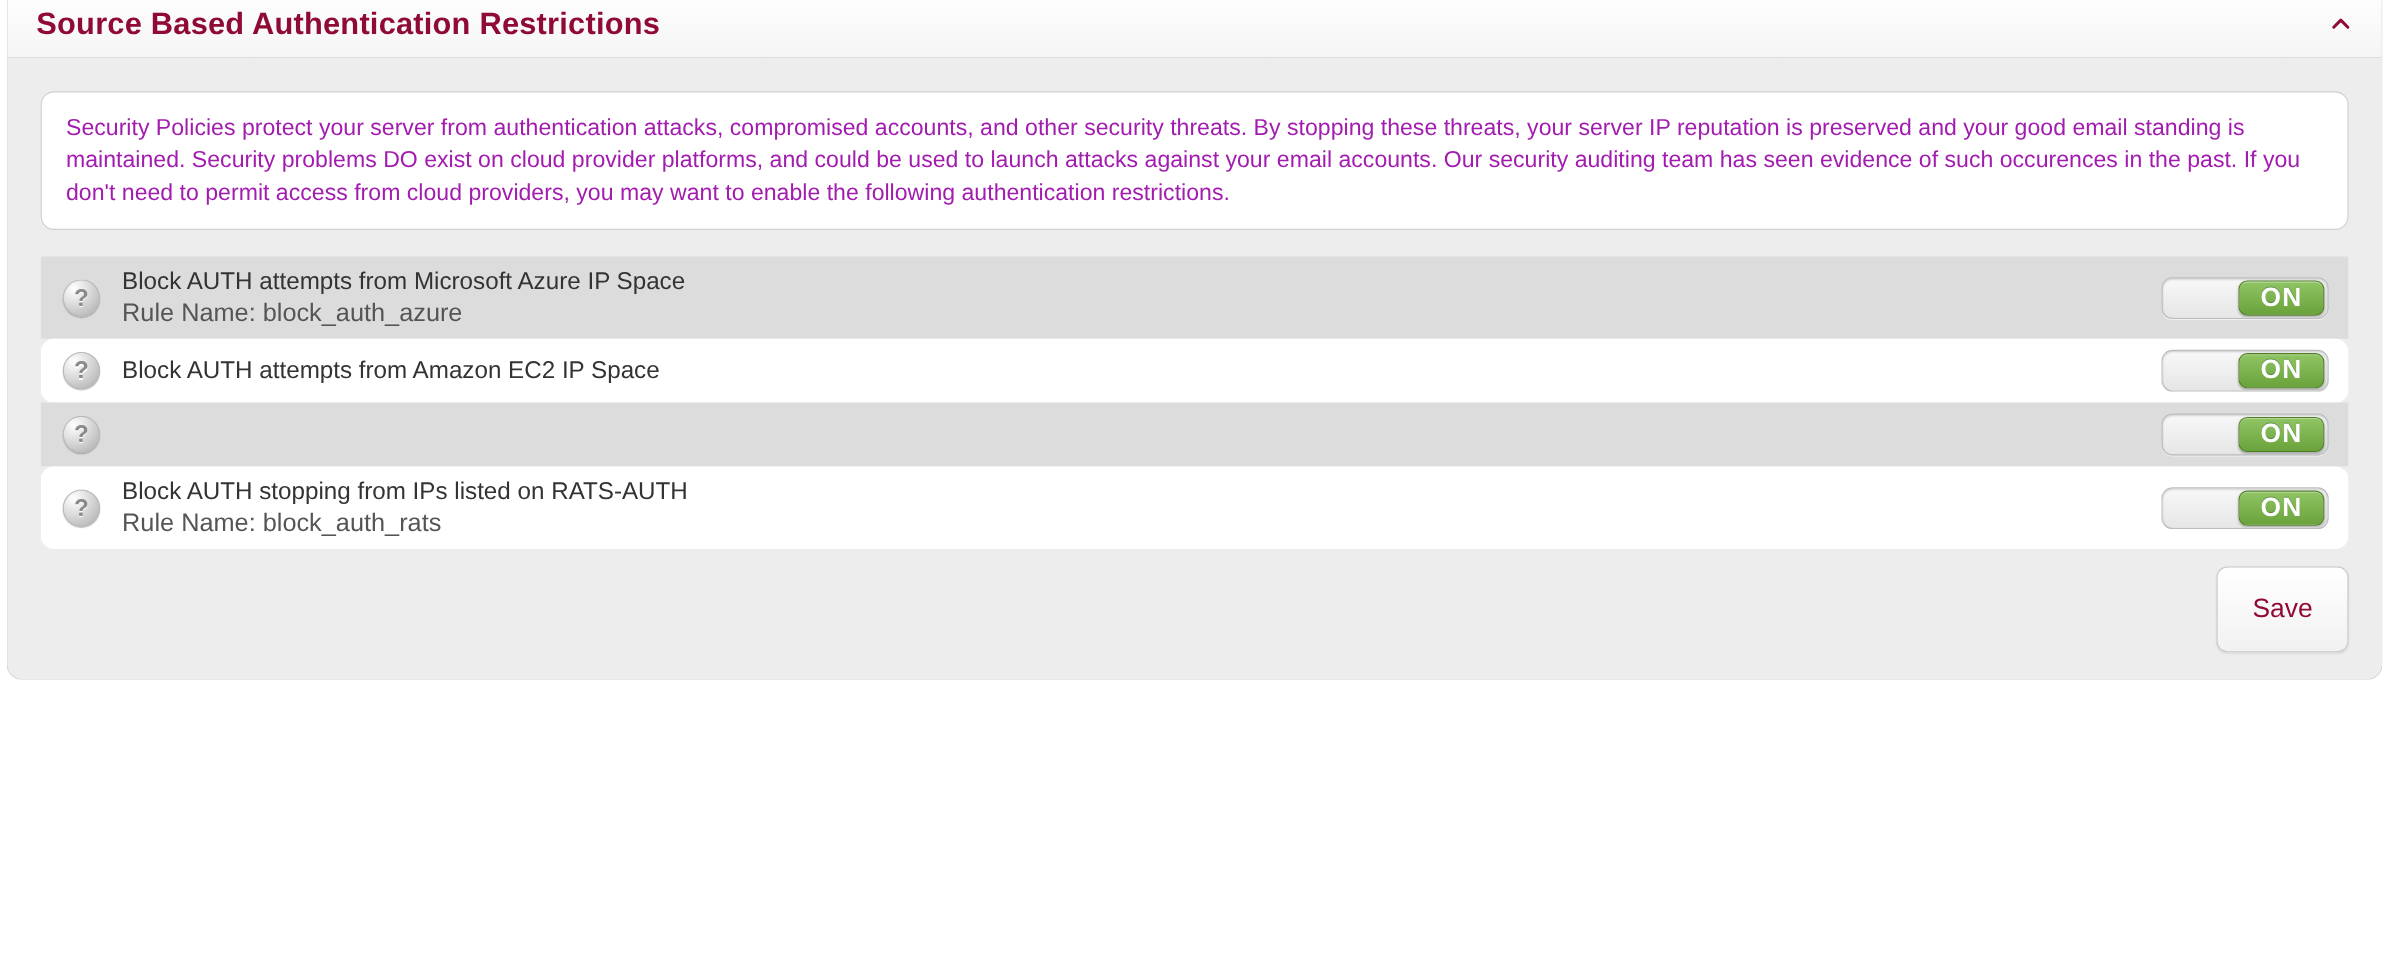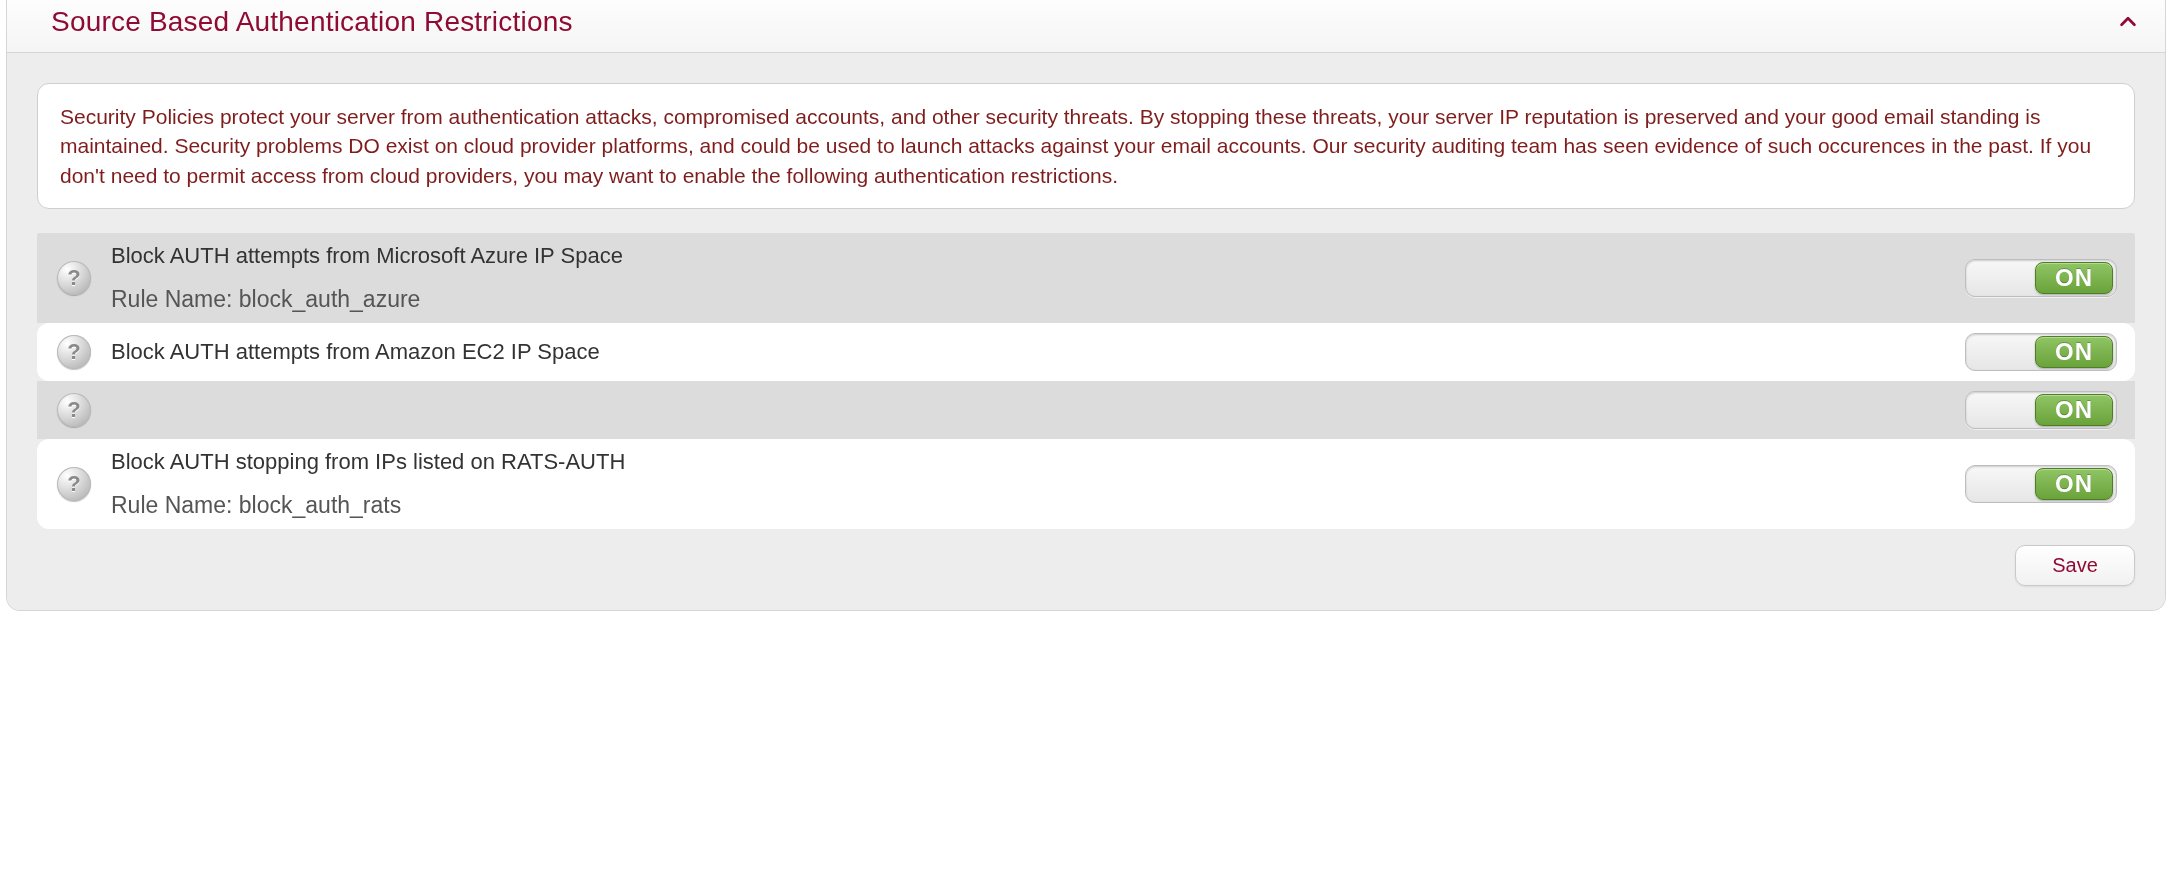--- a/index.html
+++ b/index.html
@@ -24,45 +24,44 @@
     display: flex;
     align-items: center;
     justify-content: space-between;
     padding: 6px 26px 14px 26px;
     background: linear-gradient(to bottom, #fdfdfd, #f5f5f5);
     border-bottom: 1px solid #d6d6d6;
   }
 
   .panel-title {
     font-size: 28px;
-    font-weight: normal;
+    font-weight: bold;
     color: #8f0a34;
     letter-spacing: 0.2px;
-    margin-left: 18px;
   }
 
   .collapse-icon svg {
     width: 22px;
     height: 22px;
     display: block;
   }
 
   .panel-body {
     padding: 30px 30px 24px 30px;
     background: #ededed;
   }
 
   .description-box {
     background: #ffffff;
     border: 1px solid #cfcfcf;
     border-radius: 12px;
     padding: 18px 22px;
     font-size: 21px;
     line-height: 1.4;
-    color: #7f1d1d;
+    color: #a21caf;
     box-shadow: inset 0 1px 0 rgba(255,255,255,0.8);
   }
 
   .rule-list {
     margin-top: 24px;
     border-radius: 2px;
     overflow: hidden;
   }
 
   .rule-row {
@@ -98,21 +97,21 @@
     font-size: 22px;
     font-weight: bold;
     color: #8a8a8a;
     text-shadow: 0 1px 0 #ffffff;
   }
 
   .rule-text {
     flex: 1 1 auto;
     display: flex;
     flex-direction: column;
-    gap: 17px;
+    gap: 2px;
   }
   .rule-title {
     font-size: 22px;
     font-weight: normal;
     color: #333333;
   }
   .rule-sub {
     font-size: 23px;
     color: #555555;
   }
@@ -150,22 +149,22 @@
   }
 
   .footer {
     display: flex;
     justify-content: flex-end;
     padding-top: 16px;
   }
 
   .save-button {
     min-width: 120px;
-    padding: 8px 26px;
-    font-size: 20px;
+    padding: 24px 26px;
+    font-size: 24px;
     color: #8f0a34;
     background: linear-gradient(to bottom, #ffffff, #f1f1f1);
     border: 1px solid #c9c9c9;
     border-radius: 10px;
     box-shadow: 0 1px 0 rgba(255,255,255,0.8) inset, 0 1px 2px rgba(0,0,0,0.08);
     cursor: pointer;
     font-family: inherit;
   }
 </style>
 </head>

